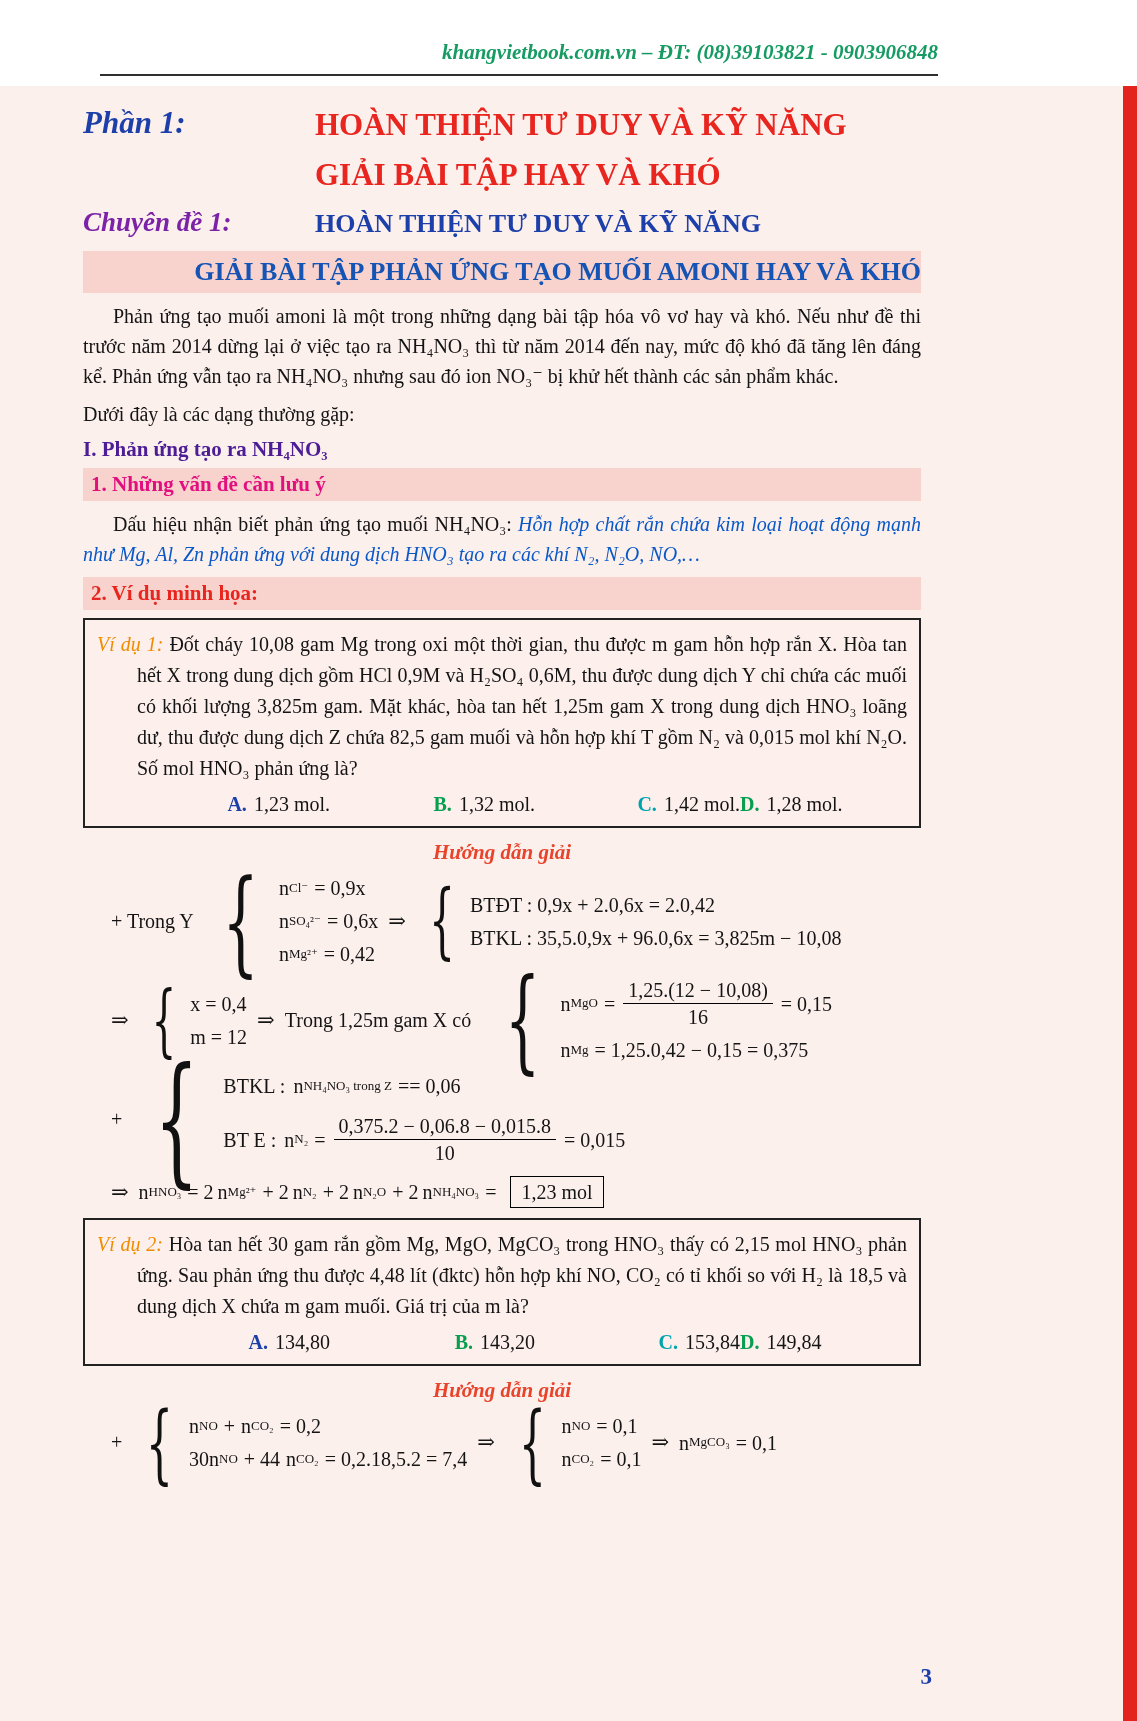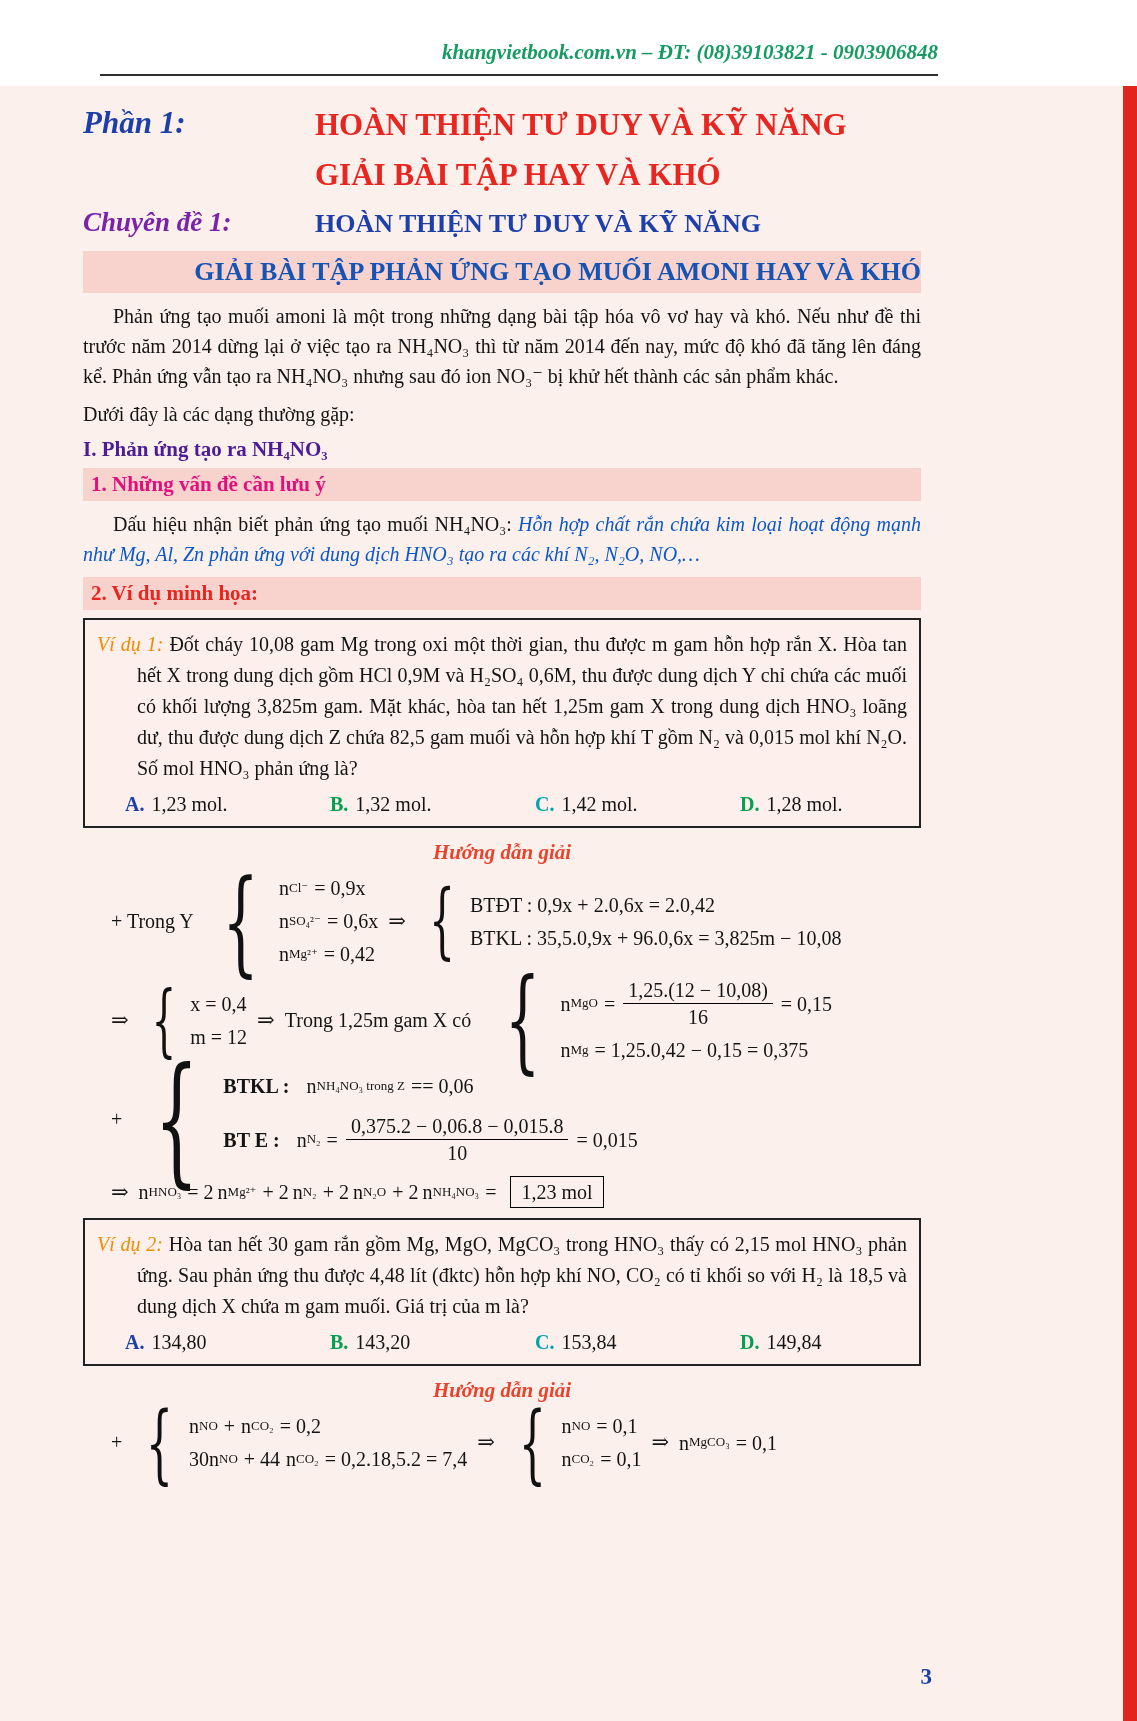--- a/index.html
+++ b/index.html
@@ -34,40 +34,40 @@
   .blue-italic{color:#0a58c8;font-style:italic;}
 
   .sec-blue{font-size:21px;font-weight:bold;color:#4c1d95;margin:8px 0 4px;}
   .sec-band{margin:6px 0;padding:4px 8px;background:#f8d3cd;font-size:21px;font-weight:bold;}
   .sec-magenta{color:#e20f7e;}
   .sec-red{color:#e8251f;}
 
   .ex-box{border:2px solid #222;background:#fcefec;padding:9px 12px 10px;margin-top:8px;}
   .ex-text{font-size:20px;line-height:1.55;padding-left:40px;text-indent:-40px;margin:0;}
   .ex-label{font-weight:normal;font-style:italic;color:#f08c00;margin-right:6px;}
-  .answers{display:flex;margin-top:9px;padding-left:28px;font-size:20px;}
+  .answers{display:flex;margin-top:9px;padding-left:28px;font-size:20px;text-align:right;}
   .ans{width:205px;}
   .ans:last-child{width:auto;}
   .ak{font-weight:bold;margin-right:7px;}
   .cA{color:#1c3faa;} .cB{color:#069e4f;} .cC{color:#00a3ad;} .cD{color:#069e4f;}
 
   .guide{text-align:center;font-size:21px;font-weight:bold;font-style:italic;color:#e8432b;margin:12px 0 6px;}
 
   .math-row{display:flex;align-items:center;margin:10px 0 10px 28px;font-size:20px;}
   .lead{margin-right:10px;white-space:nowrap;}
   .midtext{margin-right:16px;white-space:nowrap;}
   .arrow{margin:0 10px;font-size:21px;}
   .bgroup{display:flex;align-items:center;}
   .brace{display:inline-block;line-height:0;transform:scaleX(.5);transform-origin:center;
          font-family:"DejaVu Serif",serif;margin-right:2px;color:#111;}
   .stack{display:flex;flex-direction:column;gap:7px;}
   .eq{display:flex;align-items:center;white-space:nowrap;line-height:1.3;}
   .eq sub,.vs{font-size:13px;}
   .rest{margin-left:6px;}
-  .pre{margin-right:17px;font-weight:bold;}
+  .pre{margin-right:8px;}
   .mid{margin:0 6px;}
   .frac{display:inline-flex;flex-direction:column;align-items:center;margin:0 8px;line-height:1.3;text-align:center;font-family:Liberation Serif, serif;}
   .num{border-bottom:1.7px solid #000;padding:0 5px;}
   .den{padding:0 5px;}
   .resbox{border:1.7px solid #000;padding:2px 10px;margin-left:10px;}
   .term{display:inline-flex;align-items:center;margin-right:4px;}
 
   .page-num{position:absolute;top:1664px;right:205px;font-size:23px;font-weight:bold;color:#1c3faa;}
 </style>
 </head>

